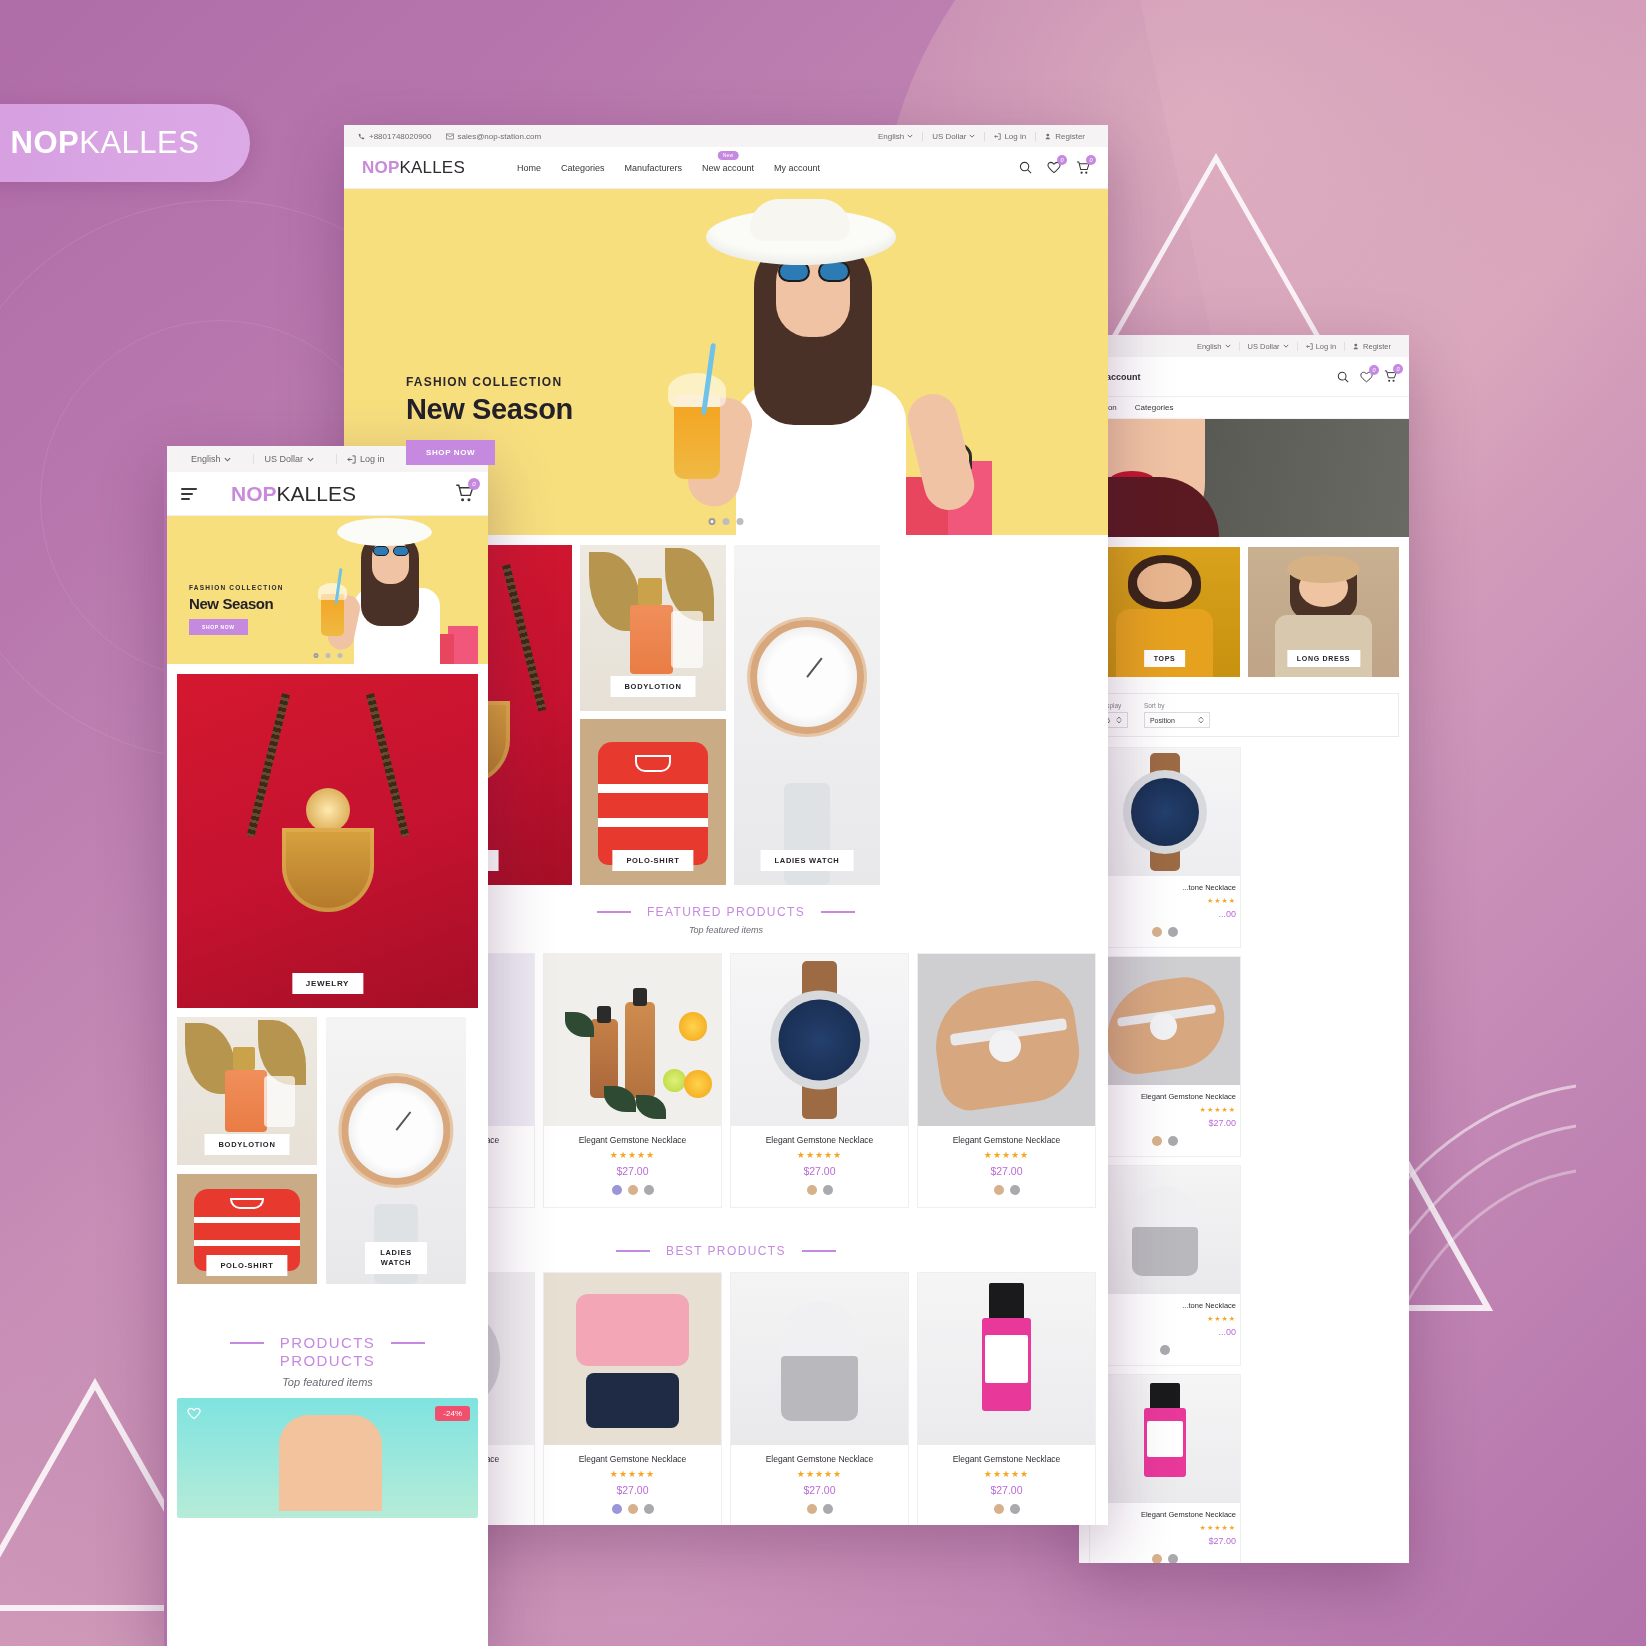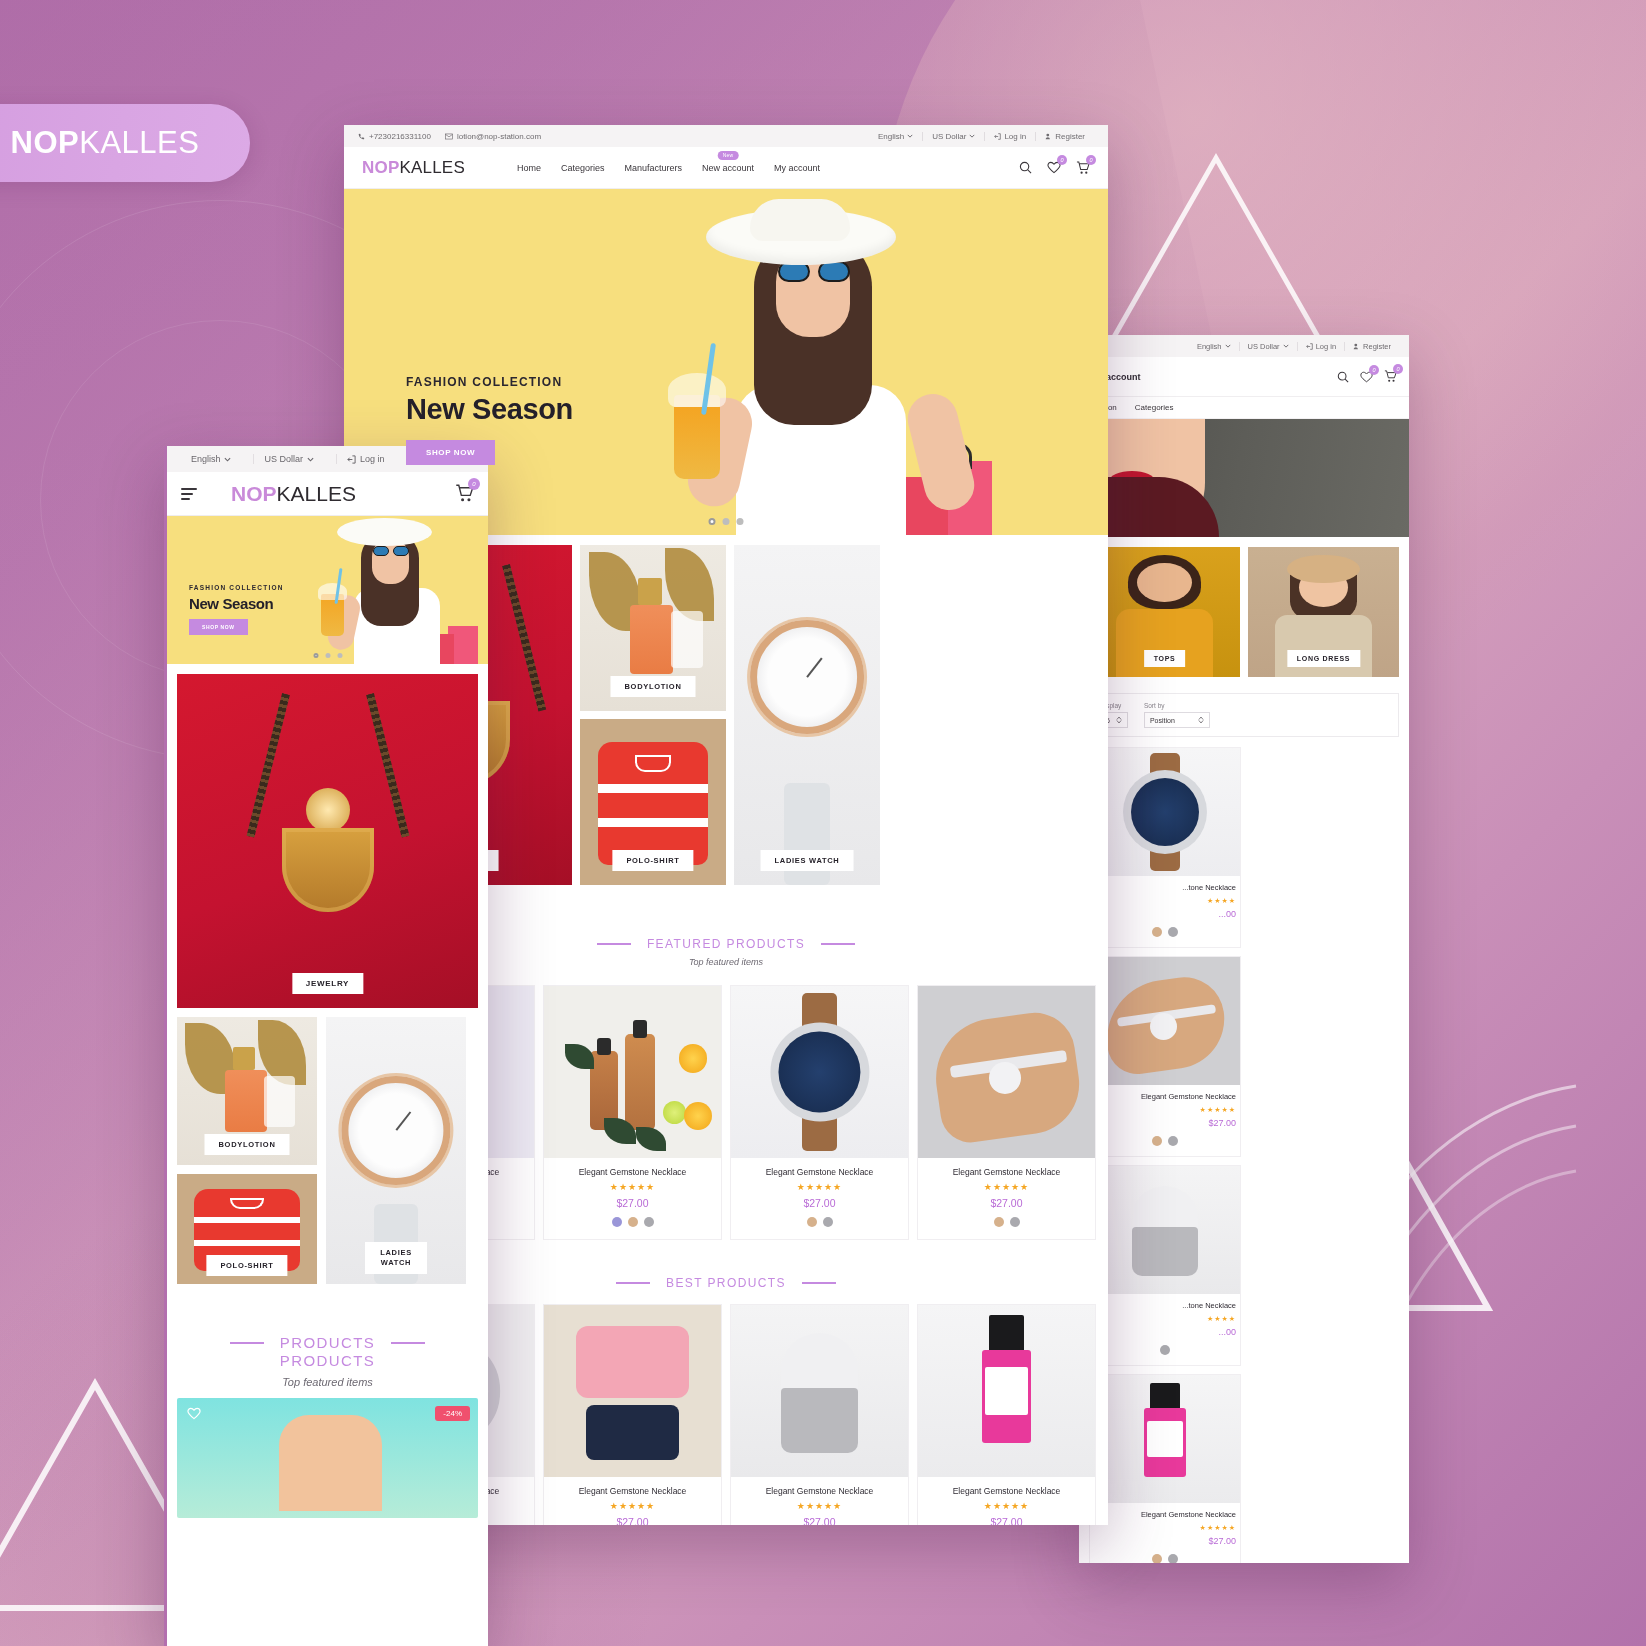--- a/index.html
+++ b/index.html
@@ -164,21 +164,21 @@
   .pl-shirt { position:absolute; left:12%; top:14%; width:76%; height:74%; background:#e8392f; border-radius: 14px 14px 10px 10px;}
   .pl-stripe{ position:absolute; left:0; width:100%; height:7%; background:#fff; }
   .pl-collar{ position:absolute; left:34%; top:10%; width:32%; height:14%; background:#e8392f; border:2px solid #fff; border-radius:0 0 10px 10px;}
   .art-watch { background: linear-gradient(#f4f4f5,#e8e8ea); }
   .wt-case { position:absolute; left:50%; top:22%; transform:translateX(-50%); width:78%; aspect-ratio:1/1; border-radius:50%;
              background: radial-gradient(#fdfdfd 55%, #f1f1f2 70%); border: 7px solid #d9a77c; box-shadow: 0 0 0 3px #e7c6a6;}
   .wt-band { position:absolute; left:34%; bottom:0; width:32%; height:30%; background:#dfe2e5; border-radius:6px;}
   .wt-hand { position:absolute; left:50%; top:50%; width:2px; height:24%; background:#555; transform-origin: bottom center;}
 
   
-  .sec { text-align:center; padding: 46px 0 14px; background:#fff; }
+  .sec { text-align:center; padding: 14px 0 14px; background:#fff; }
   .sec-title { display:inline-flex; align-items:center; gap:16px; color:#c58ae0; font-size:12px; letter-spacing:1.4px; }
   .sec-title:before, .sec-title:after { content:""; width:34px; height:2px; background:#c58ae0; display:block; }
   .sec-sub { font-size:9px; color:#6d6972; font-style:italic; margin-top:6px; }
 
   
   .pgrid { display:flex; gap:8px; padding: 4px 12px 0; background:#fff; }
   .pcard { width: 180px; background:#fff; border:1px solid #f0eef1; }
   .pimg { height: 172px; position:relative; overflow:hidden; background:#f2f2f4; }
   .pinfo { padding: 9px 6px 12px; text-align:center; }
   .pname { font-size: 8.5px; color:#2f2b33; }
@@ -496,28 +496,28 @@
 </div>
 
 <div class="win shadow-lg" id="win-main">
 
   <div class="topbar">
     <div class="left">
       <span class="tb-item">
         <svg width="7" height="7" viewBox="0 0 10 10">
             <path d="M1 1.5c0 4 3.5 7.5 7.5 7.5L9 7 6.8 6 5.5 7C4.3 6.3 3.7 5.7 3 4.5L4 3.2 3 1 1 1.5z" fill="#6f6c70"></path>
           </svg>
-        <span>+7230216331100</span>
+        <span>+8801748020900</span>
         </span>
       <span class="tb-item">
         <svg width="8" height="7" viewBox="0 0 11 8">
             <rect x=".5" y=".5" width="10" height="7" fill="none" stroke="#6f6c70" stroke-width=".9"></rect>
             <path d="M.5 1l5 3.5L10.5 1" fill="none" stroke="#6f6c70" stroke-width=".9"></path>
           </svg>
-        <span>lotion@nop-station.com</span>
+        <span>sales@nop-station.com</span>
         </span>
     </div>
     <div class="right">
       <span>
           <span>English</span>
         <svg width="6" height="4" viewBox="0 0 8 5">
             <path d="M1 1l3 3 3-3" stroke="#6f6c70" fill="none" stroke-width="1.3"></path>
           </svg>
         </span>
       <span>

